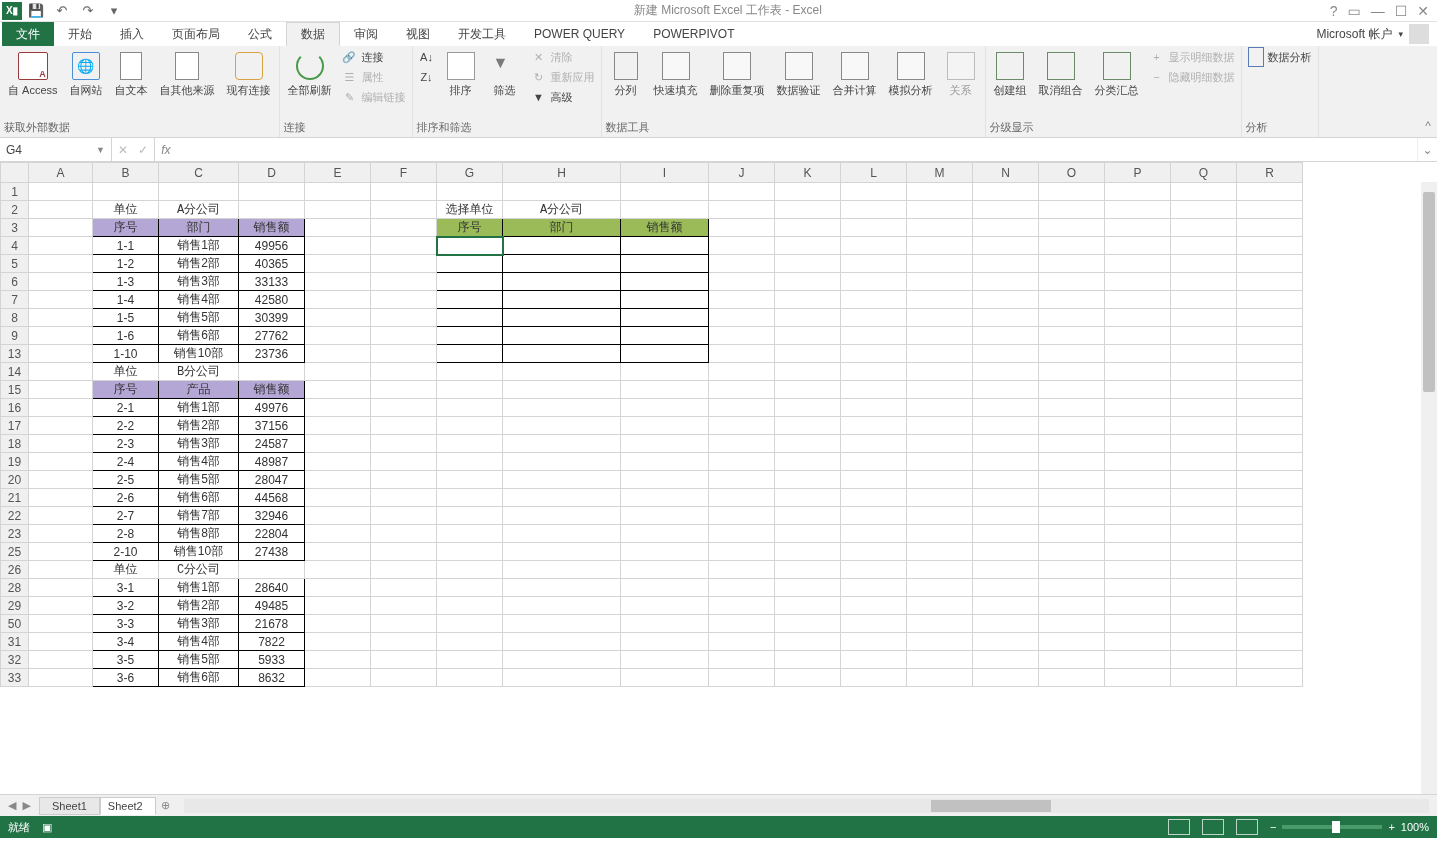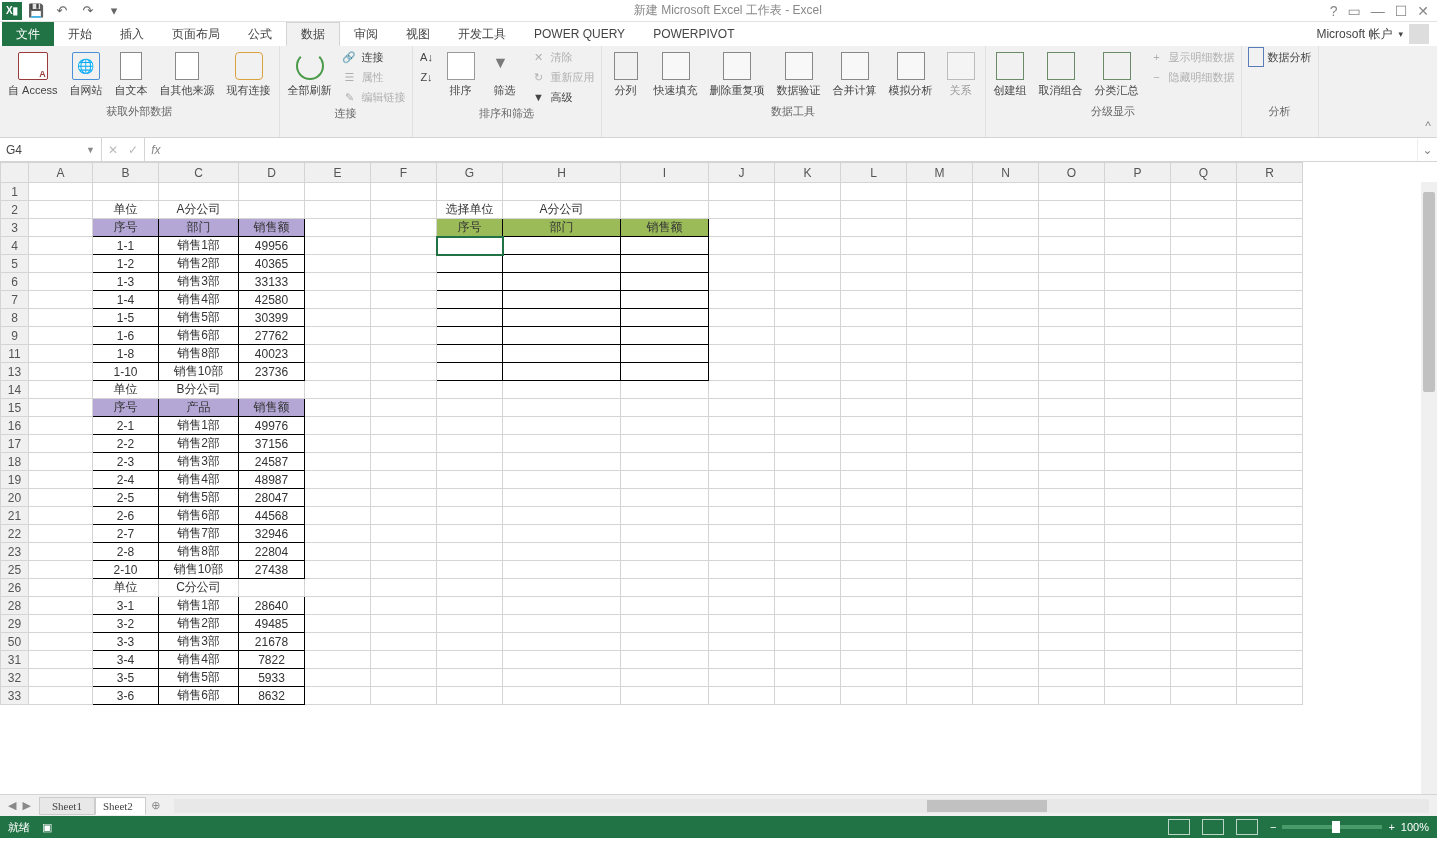--- a/index.html
+++ b/index.html
@@ -20,21 +20,21 @@
 .ribbon-tabs .tab.file { background: #217346; color: #fff; }
 .ribbon-tabs .tab.active { border: 1px solid #d4d4d4; border-bottom: 1px solid #f1f1f1; background: #f1f1f1; }
 .ribbon-tabs .spacer { flex: 1; }
 .ribbon-tabs .account { display: flex; align-items: center; gap: 6px; padding-right: 8px; color: #444; }
 .ribbon-tabs .account .avatar { width: 20px; height: 20px; background: #ddd; }
 
 
 .ribbon { height: 92px; background: #f1f1f1; border-bottom: 1px solid #d4d4d4; display: flex; position: relative; }
 .rgroup { border-right: 1px solid #e1e1e1; display: flex; flex-direction: column; padding: 2px 4px 0; }
 .rgroup .controls { flex: 1; display: flex; align-items: flex-start; gap: 4px; }
-.rgroup .label { text-align: center; font-size: 11px; color: #666; padding-bottom: 18px; }
+.rgroup .label { font-size: 11px; color: #666; padding-bottom: 2px; }
 .bigbtn { display: flex; flex-direction: column; align-items: center; gap: 2px; padding: 2px 4px; cursor: pointer; min-width: 40px; justify-content: flex-end; }
 .bigbtn .ico { width: 32px; height: 32px; display: flex; align-items: center; justify-content: center; }
 .bigbtn .txt { font-size: 11px; text-align: center; line-height: 12px; color: #444; white-space: nowrap; }
 .smallbtn { display: flex; align-items: center; gap: 4px; padding: 1px 2px; cursor: pointer; font-size: 11px; color: #444; white-space: nowrap; }
 .smallbtn.disabled { color: #b0b0b0; }
 .smallbtn .sico { width: 16px; height: 16px; display: inline-flex; align-items: center; justify-content: center; }
 .vstack { display: flex; flex-direction: column; gap: 2px; justify-content: center; }
 .ribbon-collapse { position: absolute; right: 6px; bottom: 4px; color: #888; font-size: 12px; cursor: pointer; }
 
 
@@ -49,47 +49,47 @@
 .ic-sort { width:28px;height:28px;border:1px solid #999;background:#fff;}
 .ic-filter{ width:24px;height:24px;}
 .ic-filter::after{content:"▼";font-size:16px;color:#7a7a7a;}
 .ic-col { width:24px;height:28px;border:1px solid #888;}
 .ic-tool { width:28px;height:28px;border:1px solid #888;background:#f8f8f8;}
 .ic-group { width:28px;height:28px;border:1px solid #6a8a6a;}
 .ic-analysis { width:28px;height:20px;border:1px solid #5a7ab8;}
 
 
 .fbar { height: 24px; border-bottom: 1px solid #d4d4d4; display: flex; align-items: stretch; background: #fff; }
-.fbar .namebox { width: 102px; border-right: 1px solid #d4d4d4; display: flex; align-items: center; padding: 0 6px; font-size: 12px; }
+.fbar .namebox { width: 112px; border-right: 1px solid #d4d4d4; display: flex; align-items: center; padding: 0 6px; font-size: 12px; }
 .fbar .namebox .dd { margin-left: auto; color: #888; font-size: 9px; }
 .fbar .fbtns { display: flex; align-items: center; border-right: 1px solid #d4d4d4; padding: 0 6px; gap: 10px; color: #bbb; }
 .fbar .fx { font-style: italic; color: #888; padding: 0 6px; display:flex; align-items:center; }
 .fbar .finput { flex: 1; border: none; outline: none; padding: 0 4px; font-size: 12px; }
 .fbar .expand { width: 20px; display:flex; align-items:center; justify-content:center; color:#888; border-left:1px solid #eee; }
 
 
 .grid-wrap { position: relative; height: 632px; overflow: hidden; background: #fff; }
 .grid { border-collapse: collapse; table-layout: fixed; }
 .grid th, .grid td { border: 1px solid #d4d4d4; font-size: 12px; text-align: center; height: 18px; padding: 0 2px; background: #fff; color: #333; font-weight: normal; }
 .grid .colhdr th { background: #f0f0f0; color: #555; height: 20px; }
 .grid .rowhdr { background: #f0f0f0; color: #555; width: 28px; text-align: center; }
 .grid .corner { background: #f0f0f0; }
 .col-A{width:64px;} .col-B{width:66px;} .col-C{width:80px;} .col-D{width:66px;} .col-E{width:66px;} .col-F{width:66px;} .col-G{width:66px;} .col-H{width:118px;} .col-I{width:88px;} .col-gen{width:66px;}
 .hdr-purple { background: #b4a7d6 !important; font-weight: bold; border:1px solid #000 !important; }
 .hdr-green { background: #9bbb59 !important; font-weight: bold; border:1px solid #000 !important; }
 .data-b { border: 1px solid #000 !important; }
-.bold { font-weight: bold; }
+.bold { font-weight: bold; font-family: Liberation Mono, monospace; }
 .selcell { outline: 2px solid #217346; outline-offset: -1px; }
 .vscroll { position: absolute; right: 0; top: 20px; bottom: 0; width: 16px; background: #f0f0f0; }
 .vscroll .thumb { position: absolute; left: 2px; right: 2px; top: 10px; height: 200px; background: #c1c1c1; border-radius: 2px; }
 
 
 .sheettabs { height: 22px; border-top: 1px solid #d4d4d4; display: flex; align-items: center; background: #f0f0f0; font-size: 11px; }
 .sheettabs .nav { padding: 0 8px; color: #888; display:flex; gap:6px; }
-.sheettabs .stab { padding: 2px 12px; border: 1px solid #ccc; background: #e8e8e8; cursor: pointer; font-family: Liberation Serif, serif; }
+.sheettabs .stab { padding: 2px 12px; border: 1px solid #ccc; background: #e8e8e8; cursor: pointer; }
 .sheettabs .stab.active { background: #fff; border-bottom-color: #fff; padding-left: 7px; }
 .sheettabs .add { width: 20px; text-align: center; color: #888; cursor: pointer; }
 .sheettabs .hscroll { flex: 1; margin: 0 8px; height: 14px; background: #e8e8e8; position: relative; }
 .sheettabs .hscroll .hthumb { position:absolute; left: 60%; width: 120px; top:1px; bottom:1px; background:#c1c1c1; }
 
 
 .status { height: 22px; background: #217346; color: #fff; display: flex; align-items: center; font-size: 11px; padding: 0 8px; gap: 12px; }
 .status .spacer { flex: 1; }
 .status .viewbtn { width: 22px; height: 16px; border: 1px solid #fff; opacity: .7; cursor:pointer; }
 .status .zoom { display: flex; align-items: center; gap: 6px; }
@@ -558,41 +558,20 @@
           <td class="col-gen "></td>
           <td class="col-gen "></td>
           <td class="col-gen "></td>
           <td class="col-gen "></td>
           <td class="col-gen "></td>
           <td class="col-gen "></td>
           <td class="col-gen "></td>
           <td class="col-gen "></td>
         </tr>
         <tr>
-          <th class="rowhdr">11</th>
-          <td class="col-A "></td>
-          <td class="col-B data-b">1-8</td>
-          <td class="col-C data-b">销售8部</td>
-          <td class="col-D data-b">40023</td>
-          <td class="col-E "></td>
-          <td class="col-F "></td>
-          <td class="col-G data-b"></td>
-          <td class="col-H data-b"></td>
-          <td class="col-I data-b"></td>
-          <td class="col-gen "></td>
-          <td class="col-gen "></td>
-          <td class="col-gen "></td>
-          <td class="col-gen "></td>
-          <td class="col-gen "></td>
-          <td class="col-gen "></td>
-          <td class="col-gen "></td>
-          <td class="col-gen "></td>
-          <td class="col-gen "></td>
-        </tr>
-        <tr>
           <th class="rowhdr">13</th>
           <td class="col-A "></td>
           <td class="col-B data-b">1-10</td>
           <td class="col-C data-b">销售10部</td>
           <td class="col-D data-b">23736</td>
           <td class="col-E "></td>
           <td class="col-F "></td>
           <td class="col-G data-b"></td>
           <td class="col-H data-b"></td>
           <td class="col-I data-b"></td>

